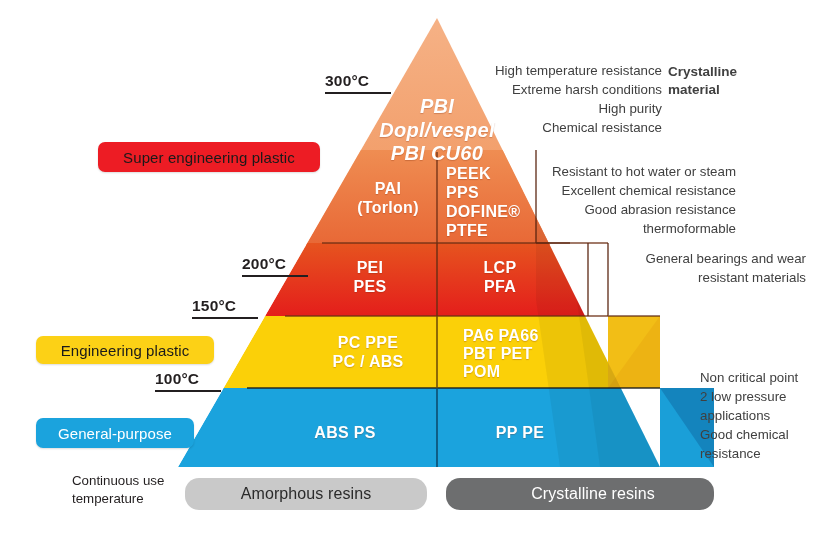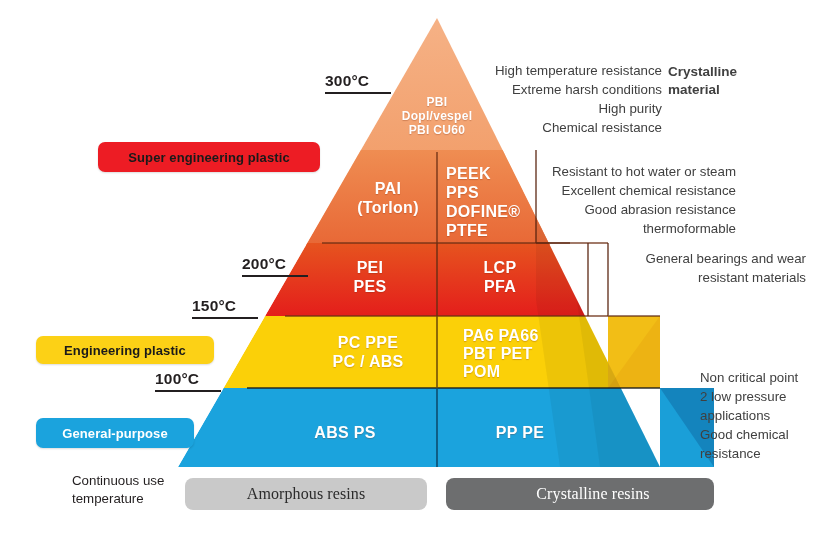--- a/index.html
+++ b/index.html
@@ -54,24 +54,23 @@
     margin-top: 2px;
   }
 
   
   .pill {
     position: absolute;
     display: flex;
     align-items: center;
     justify-content: center;
     border-radius: 7px;
-    font-size: 13px;
+    font-size: 15px;
     letter-spacing: .1px;
     box-shadow: 0 1px 2px rgba(0,0,0,.14);
-    font-weight: bold;
   }
   .pill-super   { background: #ed1c24; color: #1a1a1a; }
   .pill-eng     { background: #fcd116; color: #1a1a1a; }
   .pill-general { background: #1ba3dd; color: #ffffff; }
 
   
   .ann {
     position: absolute;
     color: #404040;
     font-size: 13.3px;
@@ -81,24 +80,23 @@
   .ann-right { text-align: right; }
   .ann-left  { text-align: left; }
   .ann-bold  { font-weight: bold; font-size: 13.5px; line-height: 1.3; }
 
   
   .legend-bar {
     position: absolute;
     display: flex;
     align-items: center;
     justify-content: center;
-    border-radius: 8px;
+    border-radius: 14px;
     font-size: 16px;
     letter-spacing: .1px;
-    font-family: Liberation Serif, serif;
   }
   .legend-amorphous   { background: #c9c9c9; color: #2b2b2b; }
   .legend-crystalline { background: #6d6e6f; color: #ffffff; padding-left: 26px; }
 
   
   .caption {
     position: absolute;
     color: #231f20;
     font-size: 13.3px;
     line-height: 1.35;
@@ -200,21 +198,21 @@
     <g>
       <line x1="437" y1="152" x2="437" y2="243" stroke="#6b2e13" stroke-width="1.6" opacity="0.8"></line>
       <line x1="437" y1="243" x2="437" y2="316" stroke="#6b2e13" stroke-width="1.7" opacity="0.85"></line>
       <line x1="437" y1="316" x2="437" y2="388" stroke="#6b4a06" stroke-width="1.7" opacity="0.9"></line>
       <line x1="437" y1="388" x2="437" y2="467" stroke="#0d4e72" stroke-width="1.8" opacity="0.9"></line>
     </g>
 
     <polyline points="437,18 660,467" fill="none" stroke="#c7481c" stroke-width="0" opacity="0.3"></polyline>
   </svg>
 
-  <div class="cell-text" style="left:372px; top:95px; width:130px; font-size:12px;">PBI
+  <div class="cell-text" style="left:372px; top:95px; width:130px; font-size:20px;font-style:italic;">PBI
 Dopl/vespel
 PBI CU60</div>
 
   <div class="cell-text" style="left:340px; top:180px; width:96px; font-size:16px;">PAI
 (Torlon)</div>
 
   <div class="cell-text" style="left:446px; top:165px; width:104px; font-size:16px; text-align:left;">PEEK
 PPS
 DOFINE®
 PTFE</div>

